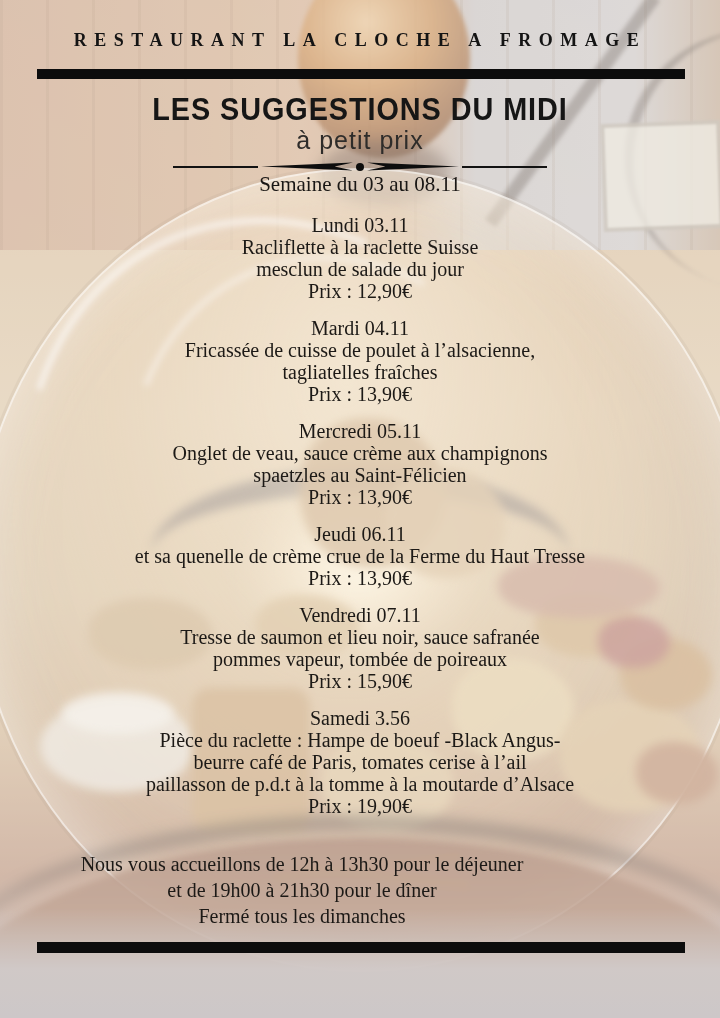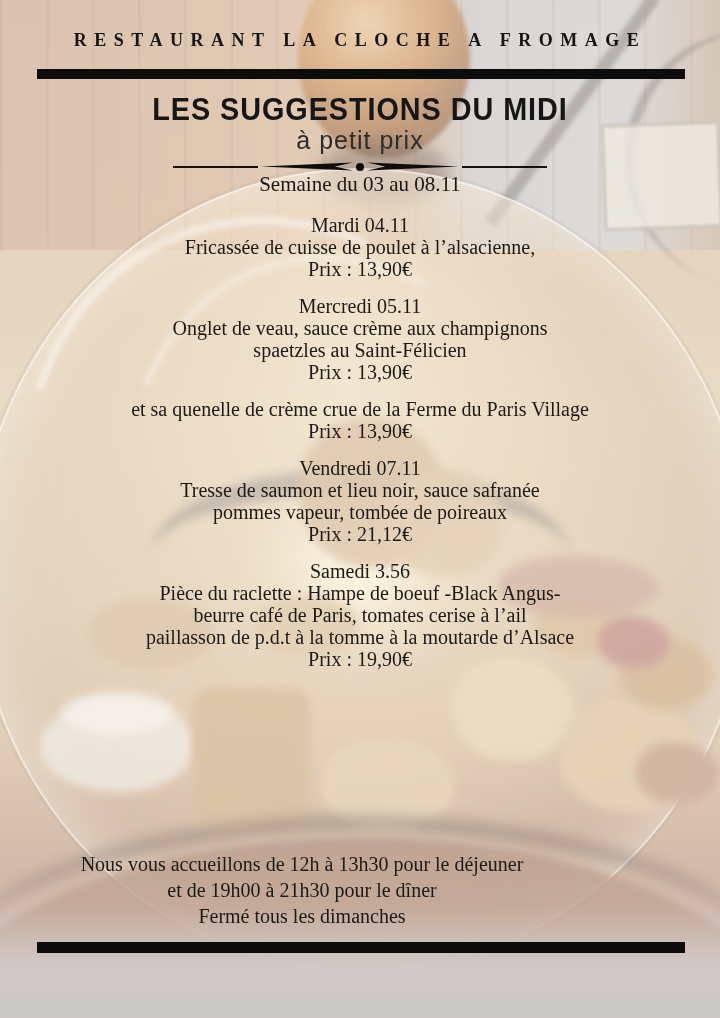--- a/index.html
+++ b/index.html
@@ -115,44 +115,52 @@
     <span class="orn-leaf left"></span>
     <span class="orn-dot"></span>
     <span class="orn-leaf right"></span>
     <span class="orn-line"></span>
   </div>
 
   <div class="txt week">Semaine du 03 au 08.11</div>
 
   <div class="menu">
 
+    <div class="menu-section">
+      <div class="menu-line">Lundi 03.11</div>
+      <div class="menu-line">Racliflette à la raclette Suisse</div>
+      <div class="menu-line">mesclun de salade du jour</div>
+      <div class="menu-line">Prix : 12,90€</div>
+    </div>
 
     <div class="menu-section">
       <div class="menu-line">Mardi 04.11</div>
       <div class="menu-line">Fricassée de cuisse de poulet à l’alsacienne,</div>
+      <div class="menu-line">tagliatelles fraîches</div>
       <div class="menu-line">Prix : 13,90€</div>
     </div>
 
     <div class="menu-section">
       <div class="menu-line">Mercredi 05.11</div>
       <div class="menu-line">Onglet de veau, sauce crème aux champignons</div>
       <div class="menu-line">spaetzles au Saint-Félicien</div>
       <div class="menu-line">Prix : 13,90€</div>
     </div>
 
     <div class="menu-section">
-      <div class="menu-line">et sa quenelle de crème crue de la Ferme du Paris Village</div>
+      <div class="menu-line">Jeudi 06.11</div>
+      <div class="menu-line">et sa quenelle de crème crue de la Ferme du Haut Tresse</div>
       <div class="menu-line">Prix : 13,90€</div>
     </div>
 
     <div class="menu-section">
       <div class="menu-line">Vendredi 07.11</div>
       <div class="menu-line">Tresse de saumon et lieu noir, sauce safranée</div>
       <div class="menu-line">pommes vapeur, tombée de poireaux</div>
-      <div class="menu-line">Prix : 21,12€</div>
+      <div class="menu-line">Prix : 15,90€</div>
     </div>
 
     <div class="menu-section">
       <div class="menu-line">Samedi 3.56</div>
       <div class="menu-line"><span>Pièce du raclette : </span><span class="bold-seg">Hampe de boeuf -Black Angus-</span></div>
       <div class="menu-line">beurre café de Paris, tomates cerise à l’ail</div>
       <div class="menu-line">paillasson de p.d.t à la tomme à la moutarde d’Alsace</div>
       <div class="menu-line">Prix : 19,90€</div>
     </div>
   </div>

